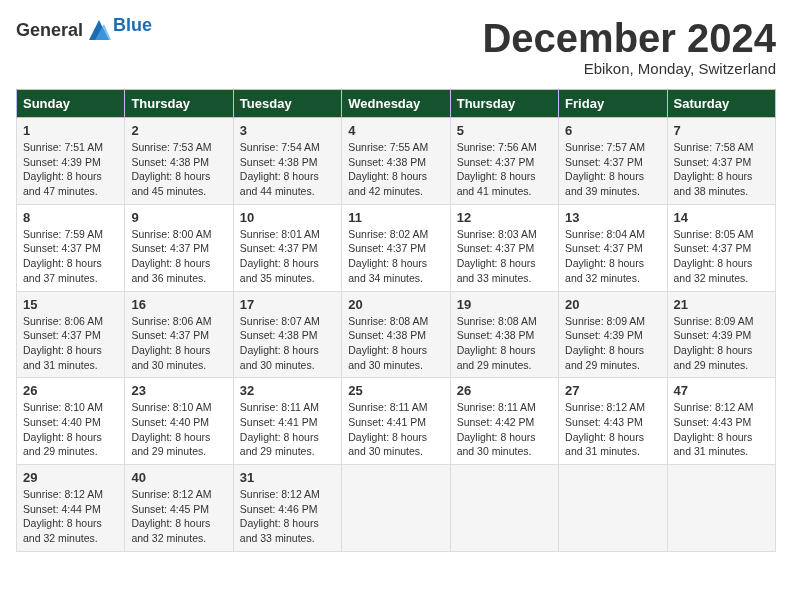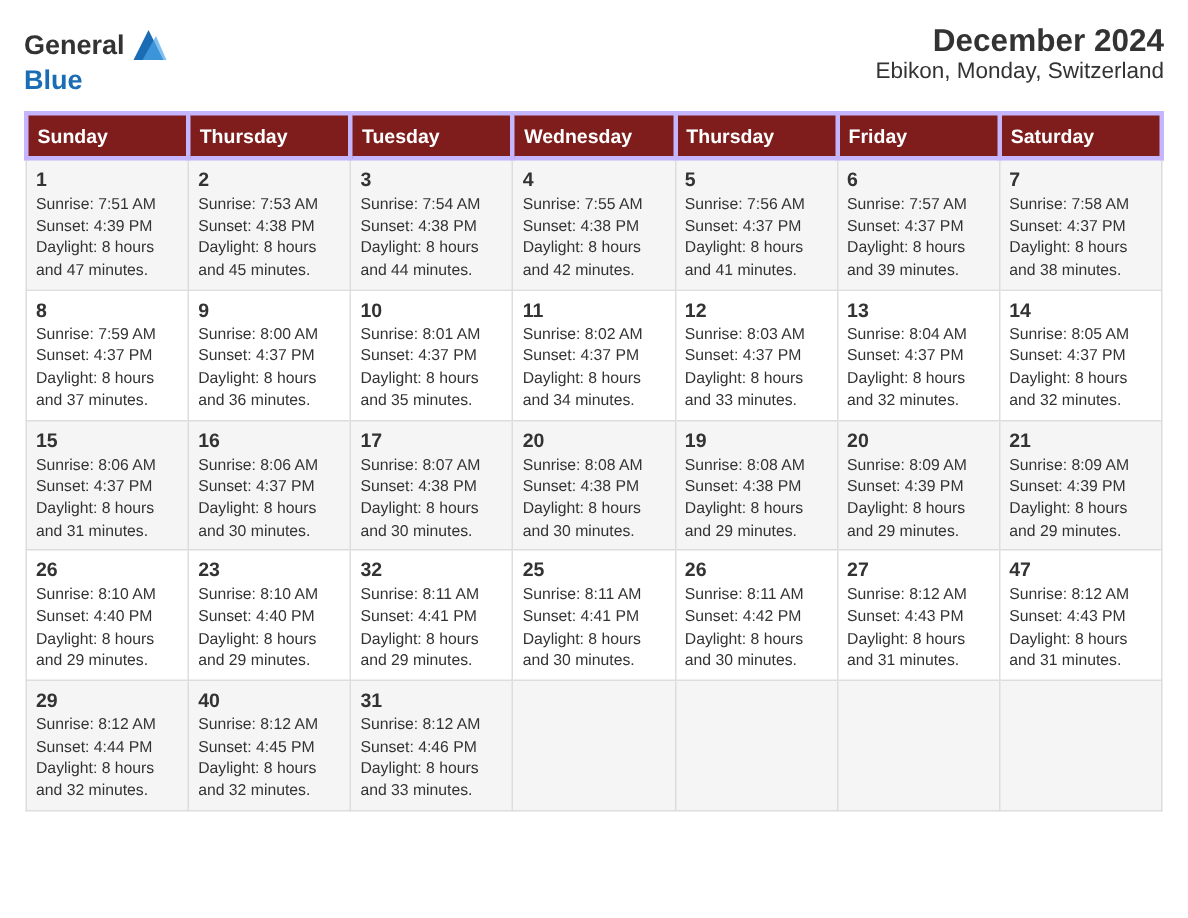--- a/index.html
+++ b/index.html
@@ -32,42 +32,42 @@
     }
     .logo-icon {
       width: 28px;
       height: 28px;
       margin-left: 2px;
     }
     .title-area {
       text-align: right;
     }
     .month-title {
-      font-size: 21px;
+      font-size: 40px;
       font-weight: bold;
       color: #333;
       line-height: 1.1;
     }
     .location-title {
       font-size: 15px;
       color: #333;
     }
     table {
       width: 100%;
       border-collapse: collapse;
       table-layout: fixed;
     }
     thead tr th {
-      background-color: #7f1d1d;
+      background-color: #14532d;
       color: #fff;
       text-align: left;
       padding: 6px 6px;
       font-size: 13px;
       font-weight: bold;
-      border: 3px solid #c4b5fd;
+      border: 1px solid #c4b5fd;
       margin-top: 48px;
     }
     tbody tr td {
       vertical-align: top;
       padding: 5px 6px;
       font-size: 10.5px;
       color: #333;
       border: 1px solid #ddd;
       height: 80px;
     }
@@ -86,21 +86,21 @@
     .day-info {
       line-height: 1.4;
       font-size: 10.5px;
     }
   </style>
 </head>
 <body>
 
 <div class="header-area">
   <div class="logo">
-    <div style="display:flex; flex-direction:column; line-height:1;">
+    <div style="display:flex; flex-direction:row; line-height:1;">
       <span style="display:flex; align-items:center;">
         <span class="logo-text-general">General</span>
         <svg class="logo-icon" viewBox="0 0 28 28" xmlns="http://www.w3.org/2000/svg">
           <polygon points="4,24 14,4 24,24" fill="#1a6db5"></polygon>
           <polygon points="10,24 19,8 26,24" fill="#4da6e8" opacity="0.7"></polygon>
         </svg>
       </span>
       <span class="logo-text-blue" style="margin-left:0;">Blue</span>
     </div>
   </div>

